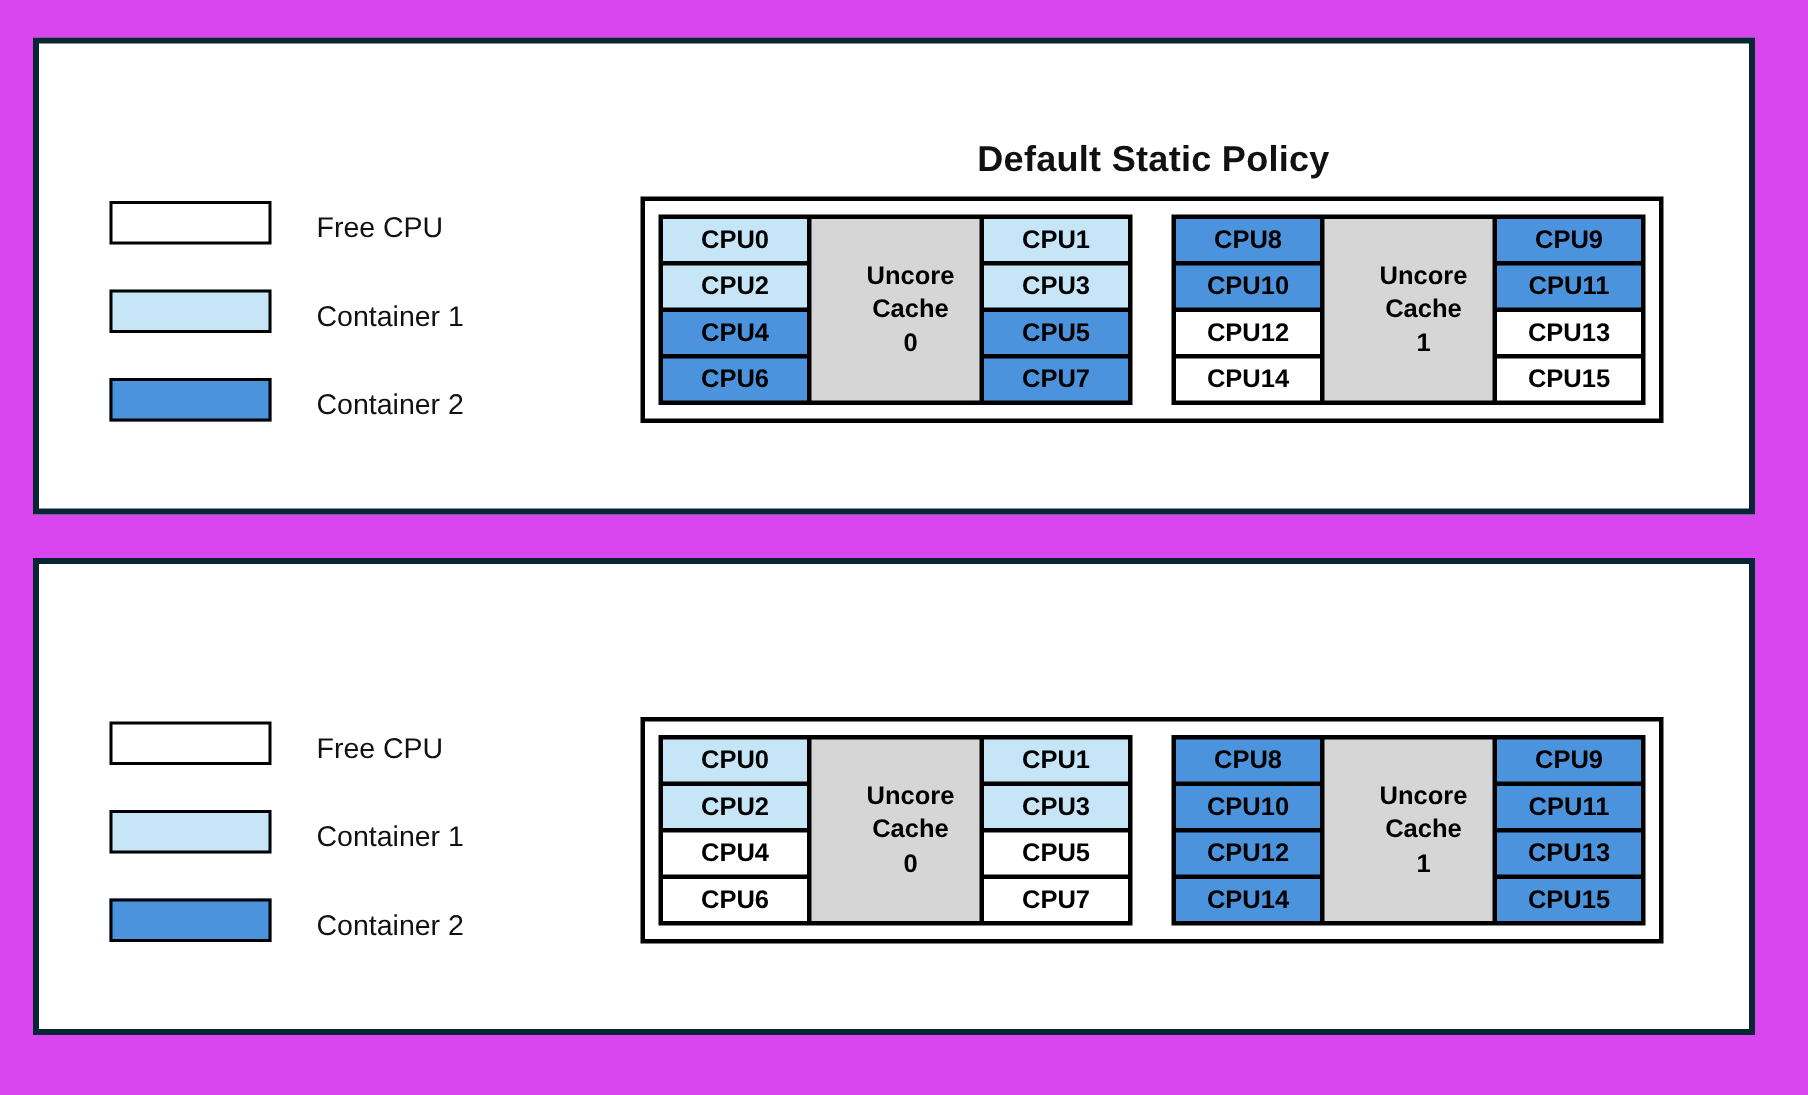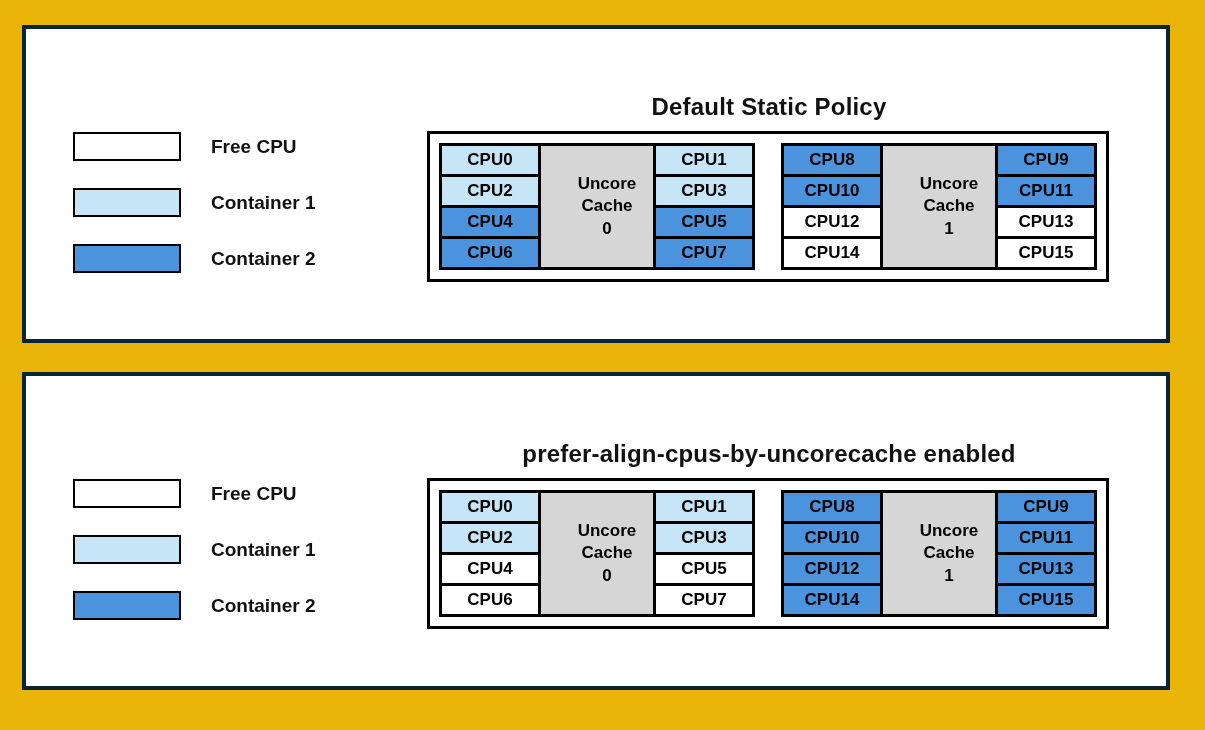--- a/index.html
+++ b/index.html
@@ -1,34 +1,34 @@
 <!DOCTYPE html>
 <html><head>
 <meta charset="utf-8">
 <style>
   html,body{margin:0;padding:0;background:#ffffff;font-family:"Liberation Sans",sans-serif;}
-  .stage{position:relative;width:1205px;height:730px;background:#eab308;overflow:hidden;}
+  .stage{position:relative;width:1205px;height:730px;background:#d946ef;overflow:hidden;}
 
   .panel{
     position:absolute;left:22px;width:1140px;height:310px;
     border:4px solid #082533;background:#ffffff;
   }
   .panel.p0{top:25px;}
   .panel.p1{top:372px;}
 
   .panel-title{
     position:absolute;left:398px;top:44px;width:690px;
     text-align:center;font-size:24px;font-weight:bold;color:#111111;
     letter-spacing:.2px;white-space:nowrap;
   }
 
   .legend{position:absolute;left:47px;top:103px;display:flex;flex-direction:column;gap:27px;}
   .legend-row{display:flex;align-items:center;gap:30px;}
   .legend-swatch{width:108px;height:29px;border:2px solid #000000;box-sizing:border-box;}
-  .legend-label{font-size:19px;font-weight:bold;color:#111111;white-space:nowrap;}
+  .legend-label{font-size:19px;font-weight:normal;color:#111111;white-space:nowrap;margin-top:10px;}
 
   .diagram{
     position:absolute;left:401px;top:102px;
     border:3px solid #000000;background:#ffffff;
     padding:9px;display:flex;gap:26px;
   }
   .uc-group{
     display:grid;
     grid-template-columns:96px 112px 96px;
     grid-auto-rows:28px;
@@ -100,21 +100,20 @@
         <div class="cell cr r1" data-state="container2">CPU9</div>
         <div class="cell cr r2" data-state="container2">CPU11</div>
         <div class="cell cr r3" data-state="free">CPU13</div>
         <div class="cell cr r4" data-state="free">CPU15</div>
       </div>
 
     </div>
   </section>
 
   <section class="panel p1">
-    <h2 class="panel-title">prefer-align-cpus-by-uncorecache enabled</h2>
 
     <div class="legend">
       <div class="legend-row">
         <span class="legend-swatch" data-state="free"></span>
         <span class="legend-label">Free CPU</span>
       </div>
       <div class="legend-row">
         <span class="legend-swatch" data-state="container1"></span>
         <span class="legend-label">Container 1</span>
       </div>

